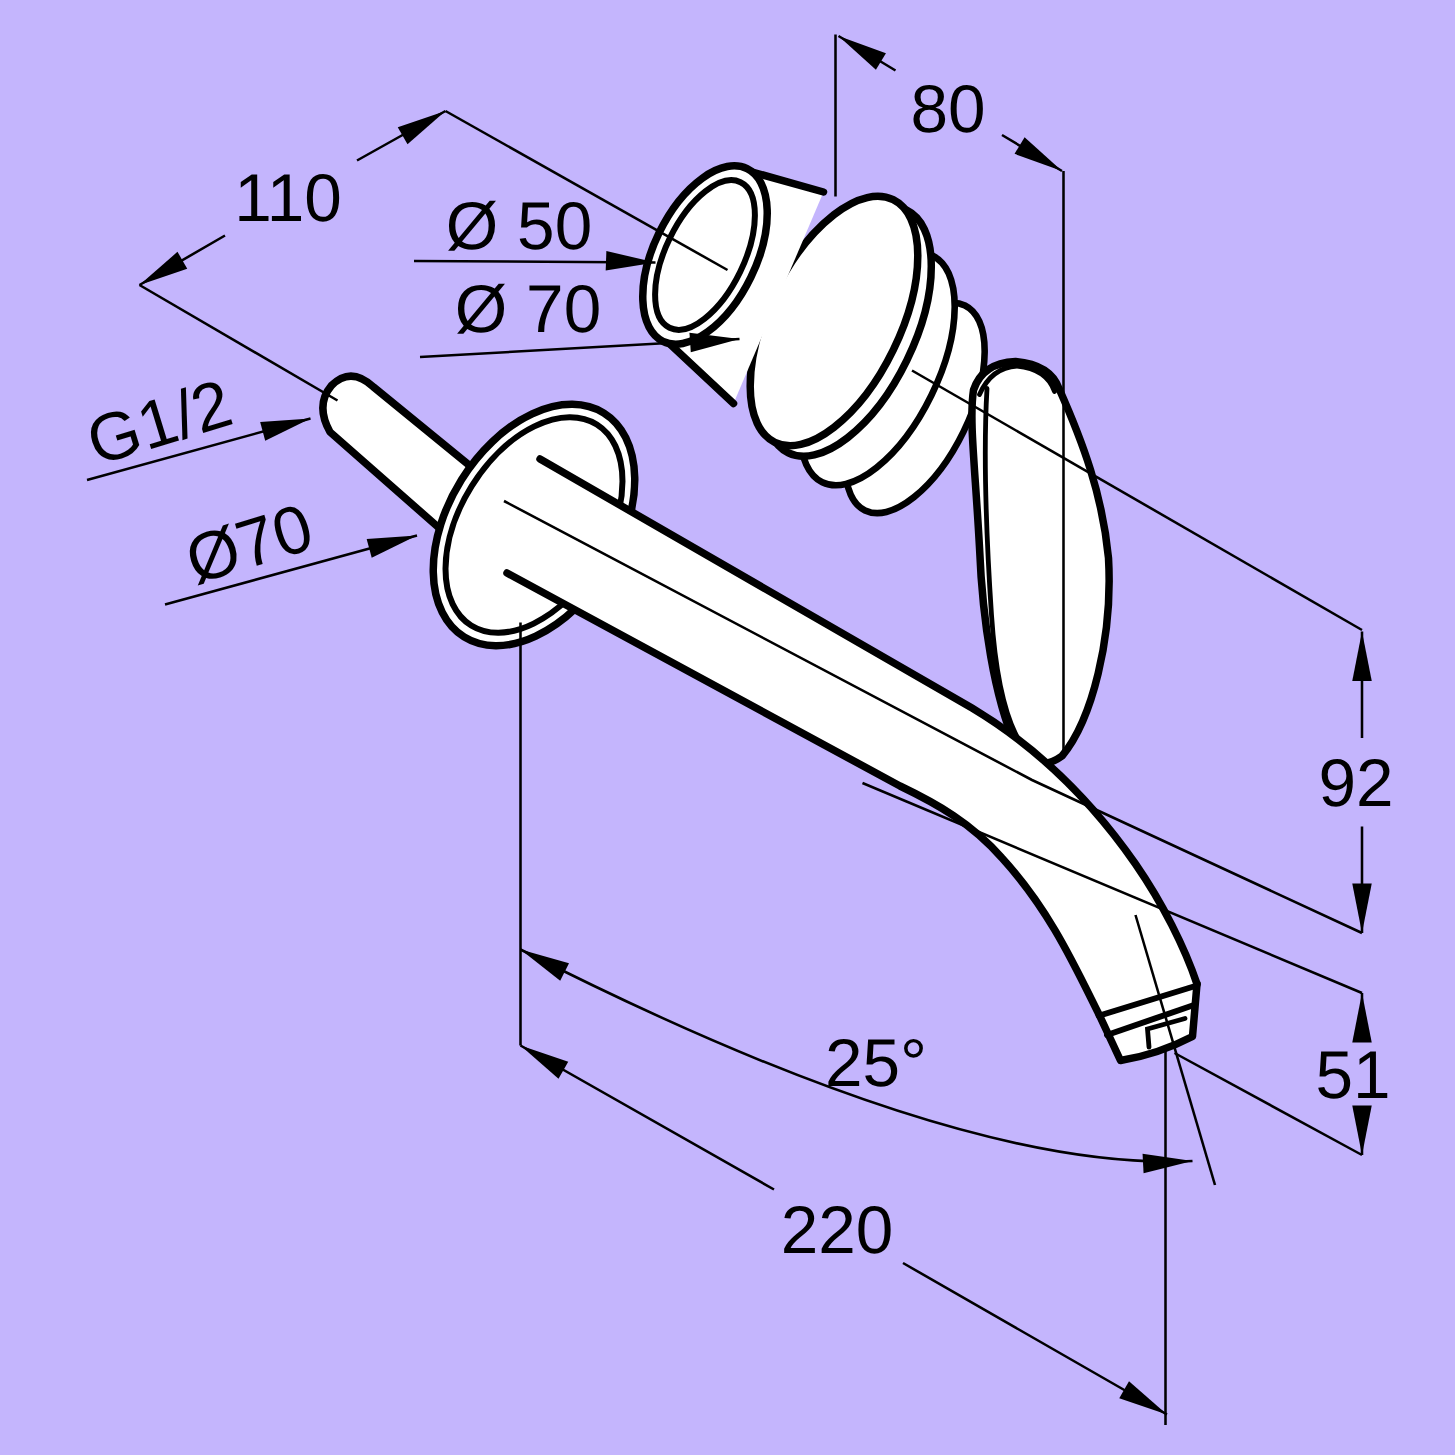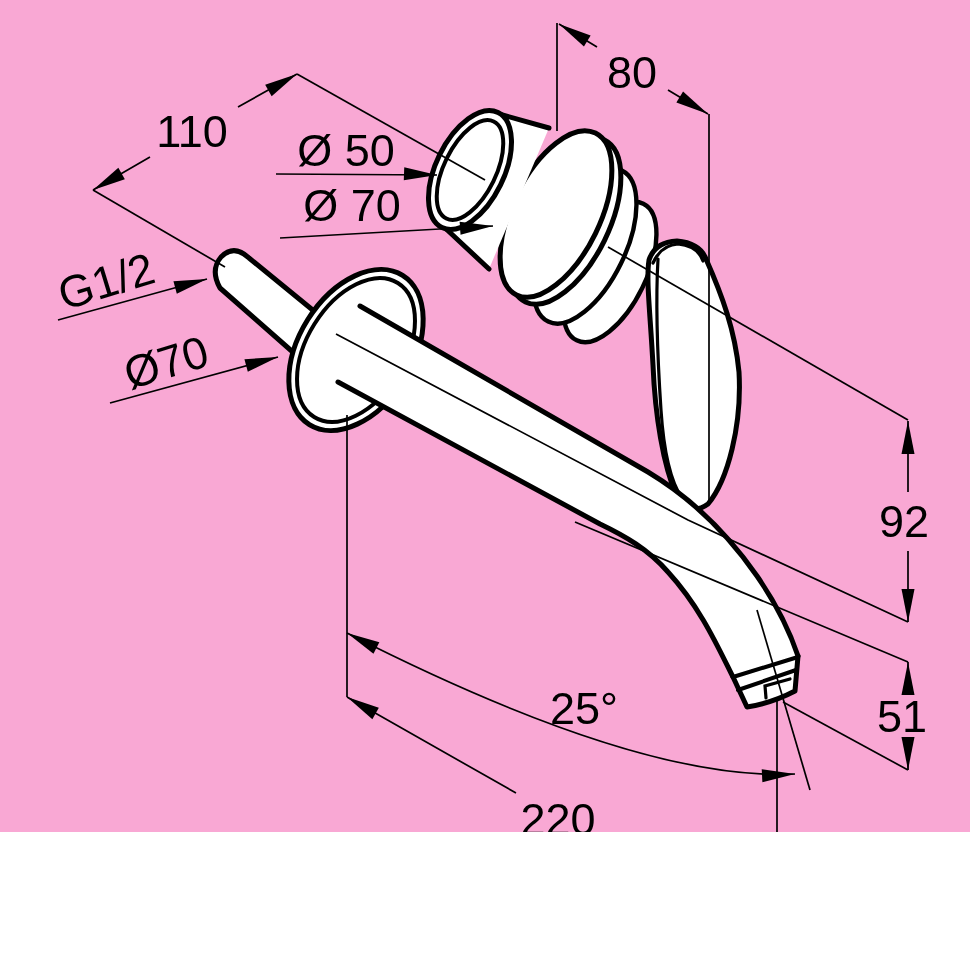--- a/index.html
+++ b/index.html
@@ -1,17 +1,17 @@
 <!DOCTYPE html>
 <html><head>
 <meta charset="utf-8">
 <style>
   html,body{margin:0;padding:0;background:#ffffff;}
   .page{
-    width:970px;height:832px;background:#f9a8d4;position:relative;
+    width:970px;height:970px;background:#c4b5fd;position:relative;
     font-family:"Liberation Sans","DejaVu Sans",sans-serif;
   }
   svg{display:block}
   .outline{fill:#ffffff;stroke:#000000;stroke-width:5;stroke-linejoin:round;stroke-linecap:round;}
   .outline4{fill:#ffffff;stroke:#000000;stroke-width:4.4;stroke-linejoin:round;stroke-linecap:round;}
   .edge{fill:none;stroke:#000000;stroke-width:5;stroke-linecap:round;stroke-linejoin:round;}
   .edge4{fill:none;stroke:#000000;stroke-width:4;stroke-linecap:round;stroke-linejoin:round;}
   .edge3{fill:none;stroke:#000000;stroke-width:3.2;stroke-linecap:round;}
   .fillonly{fill:#ffffff;stroke:none;}
   .thin{fill:none;stroke:#000000;stroke-width:1.7;stroke-linecap:butt;}

